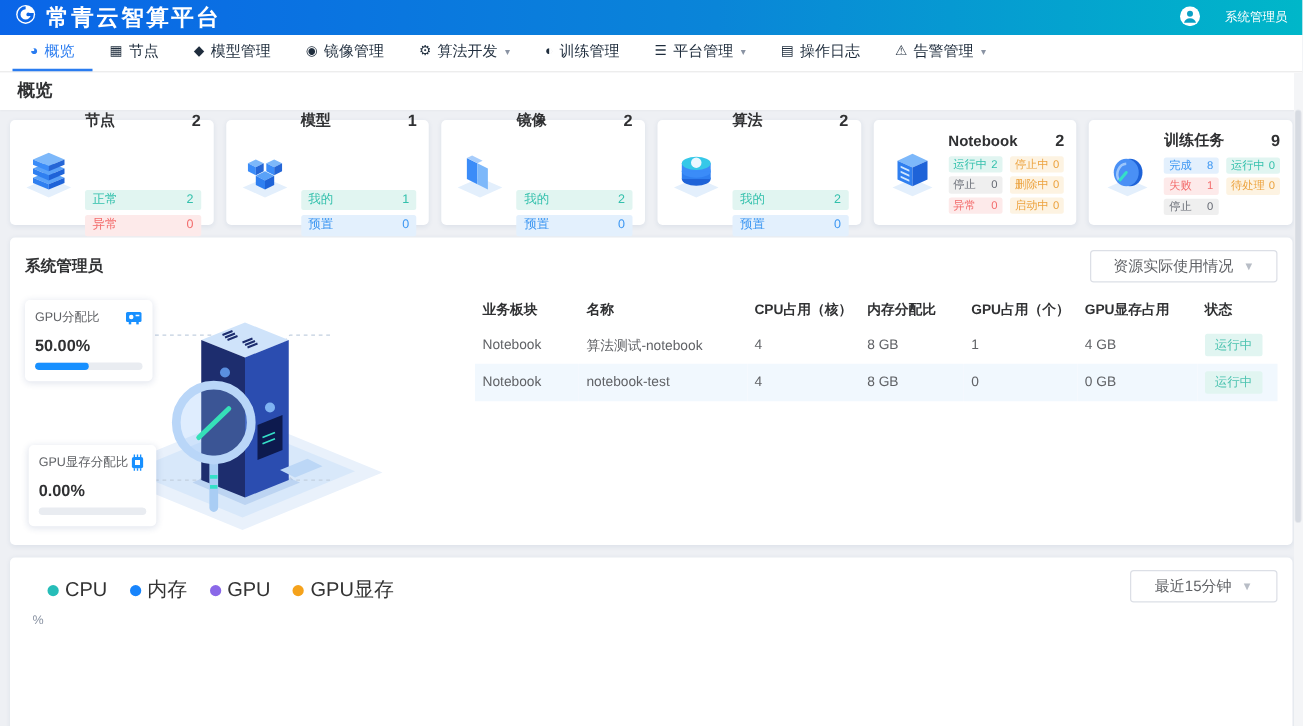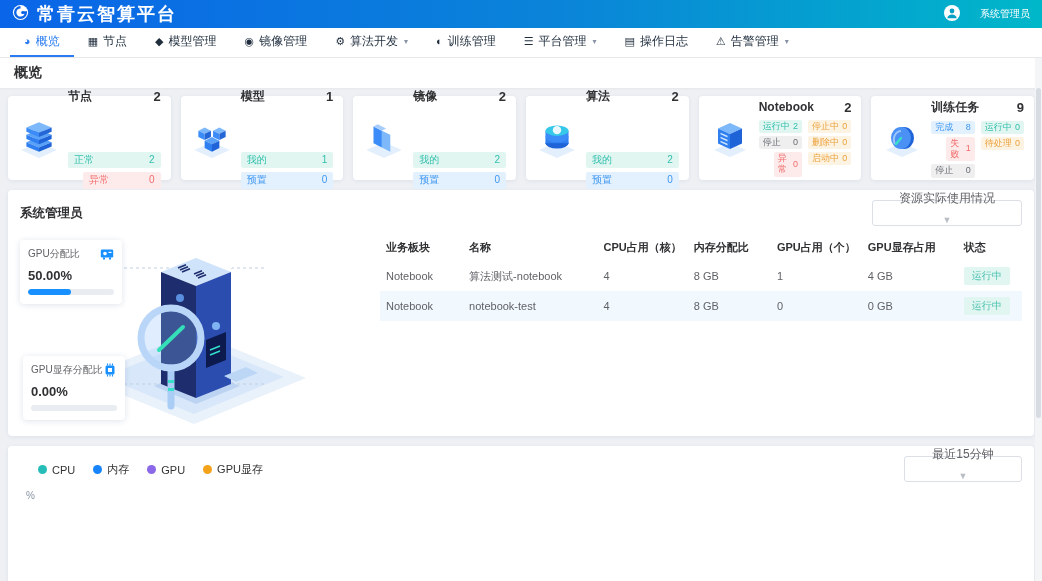--- a/index.html
+++ b/index.html
@@ -36,36 +36,36 @@
     box-shadow:0 1px 4px rgba(30,60,120,0.08); display:flex; align-items:center;
     padding:8px 10px; gap:8px; }
   .stat-icon { width:42px; flex:none; display:flex; align-items:center; justify-content:center; }
   .stat-body { flex:1; min-width:0; }
   .stat-head { display:flex; justify-content:space-between; align-items:center; margin-bottom:2px; }
   .stat-title { font-size:12px; font-weight:bold; color:#303133; }
   .stat-total { font-size:13px; font-weight:bold; color:#303133; }
   .bdg { display:flex; justify-content:space-between; align-items:center; font-size:10px;
     padding:2px 6px; border-radius:2px; margin-top:4px; line-height:1.25; }
   .bdg.teal   { background:#e1f5f1; color:#33c0ac;margin-top:47px; }
-  .bdg.red    { background:#fdeaea; color:#f36d6d;margin-left:15px; }
+  .bdg.red    { background:#fdeaea; color:#f36d6d; }
   .bdg.blue   { background:#e3f0fd; color:#3d97f2; }
   .bdg.orange { background:#fdf3e2; color:#eca23d; }
   .bdg.gray   { background:#efefef; color:#666a73; }
   .bdg-cols { display:flex; gap:6px; }
   .bdg-col { flex:1; min-width:0; }
   .bdg-cols .bdg { font-size:9px; padding:1px 4px; margin-top:3px; }
 
   
   .panel { background:#fff; border-radius:4px; box-shadow:0 1px 4px rgba(30,60,120,0.08);
     margin-top:10px; padding:10px 12px; }
   .panel-head { display:flex; justify-content:space-between; align-items:center; }
   .panel-title { font-size:12.5px; font-weight:bold; color:#303133; }
-  .select-box { display:flex; justify-content:flex-end; align-items:center; gap:8px;
+  .select-box { display:flex; justify-content:center; align-items:center; gap:8px;
     border:1px solid #dcdfe6; border-radius:3px; background:#fff; height:26px;
-    padding:0 8px; font-size:12px; color:#606266; cursor:pointer;flex-direction:column; }
+    padding:0 8px; font-size:12px; color:#606266; cursor:pointer; }
   .select-box .sel-caret { color:#b8bdc6; font-size:9px; }
   .res-body { display:flex; margin-top:8px; gap:12px; }
   .illustration { position:relative; width:348px; height:192px; flex:none; }
   .metric-card { position:absolute; width:102px; background:#fff; border-radius:4px;
     box-shadow:0 1px 6px rgba(30,60,120,0.14); padding:7px 8px 9px; }
   .metric-top { display:flex; justify-content:space-between; align-items:flex-start; }
   .metric-label { font-size:10px; color:#606266; white-space:nowrap; }
   .metric-value { font-size:13px; font-weight:bold; color:#303133; margin:3px 0 6px; }
   .progress { height:6px; border-radius:3px; background:#e9ecf1; overflow:hidden; }
   .progress-fill { height:100%; border-radius:3px; background:#1890ff; min-width:0; }
@@ -81,21 +81,21 @@
     padding:6px 6px; white-space:nowrap;margin-left:46px; }
   .res-table td { font-size:11px; color:#606266; padding:6px 6px; white-space:nowrap; }
   .res-table tr.striped { background:#f1f8fe; }
   .status-pill { display:inline-block; background:#e1f5f1; color:#4cc3b0;
     font-size:10px; padding:2px 8px; border-radius:2px; }
 
   
   .chart-panel { height:160px; }
   .chart-head { display:flex; justify-content:space-between; align-items:flex-start; }
   .legend { display:flex; align-items:center; gap:18px; padding:6px 0 0 18px; }
-  .legend-item { display:flex; align-items:center; gap:5px; font-size:11px; color:#333; cursor:pointer; }
+  .legend-item { display:flex; align-items:center; gap:5px; font-size:16px; color:#333; cursor:pointer; }
   .legend-dot { width:9px; height:9px; border-radius:50%; }
   .y-unit { font-size:10px; color:#8a93a3; margin:8px 0 0 6px; }
 
   
   .scrollbar-track { position:fixed; right:0; top:58px; width:7px; height:523px; background:#f4f5f7; }
   .scrollbar-thumb { position:absolute; left:1px; top:30px; width:5px; height:330px;
     border-radius:3px; background:#d7dbe2; }
 </style>
 </head>
 <body>

